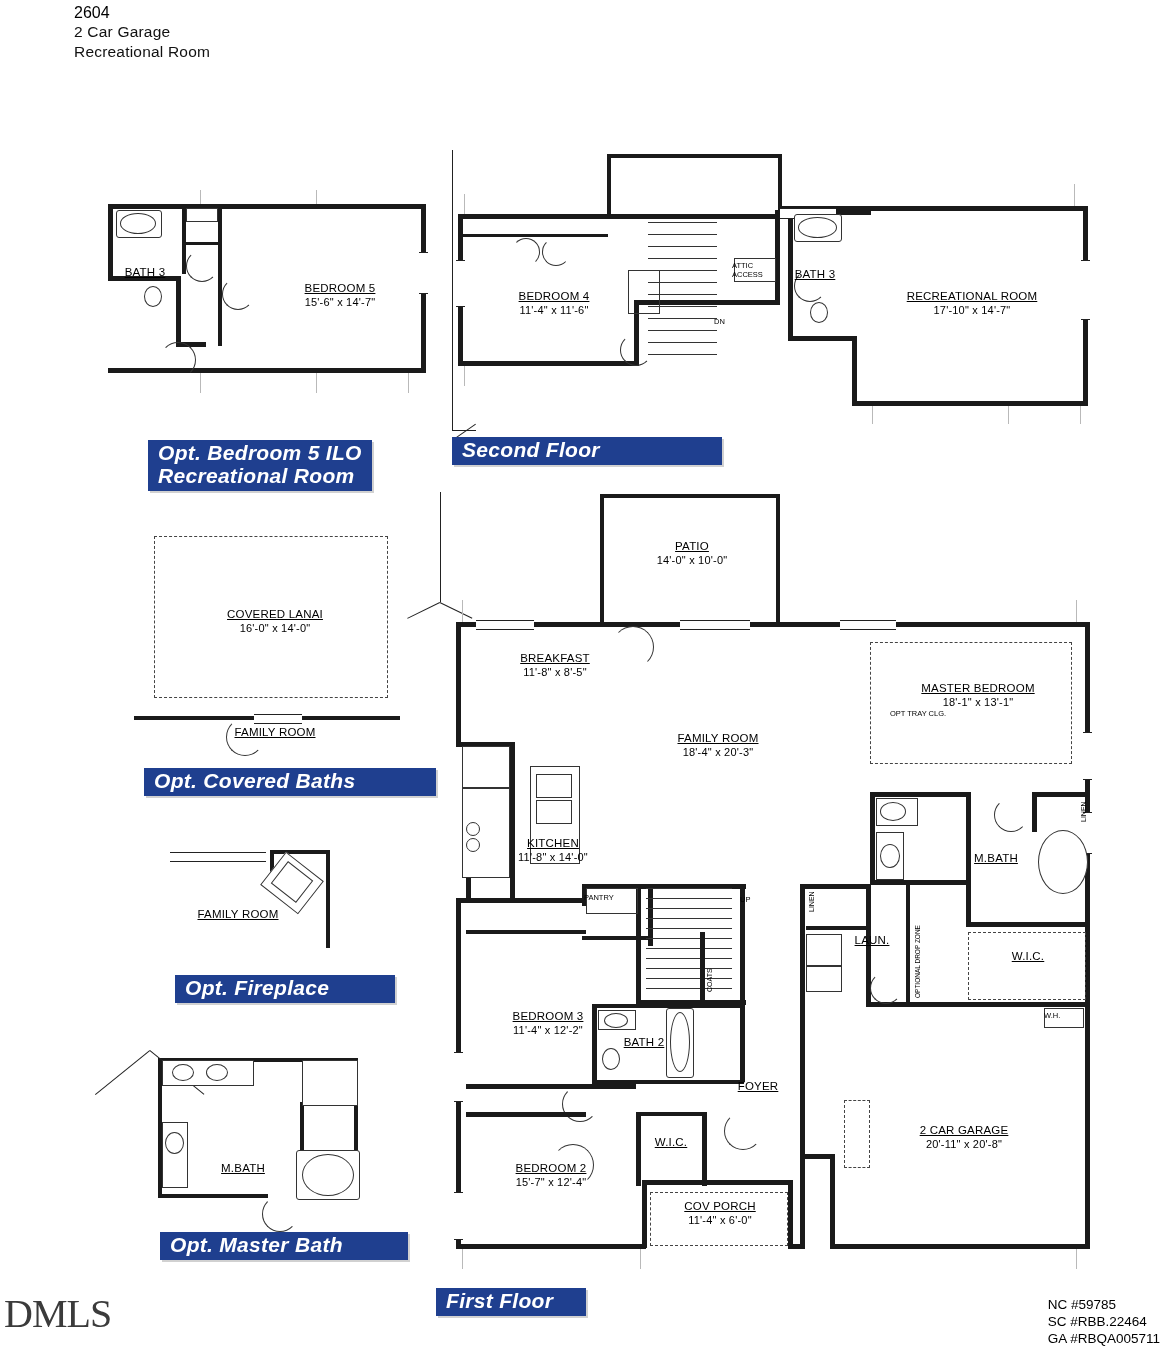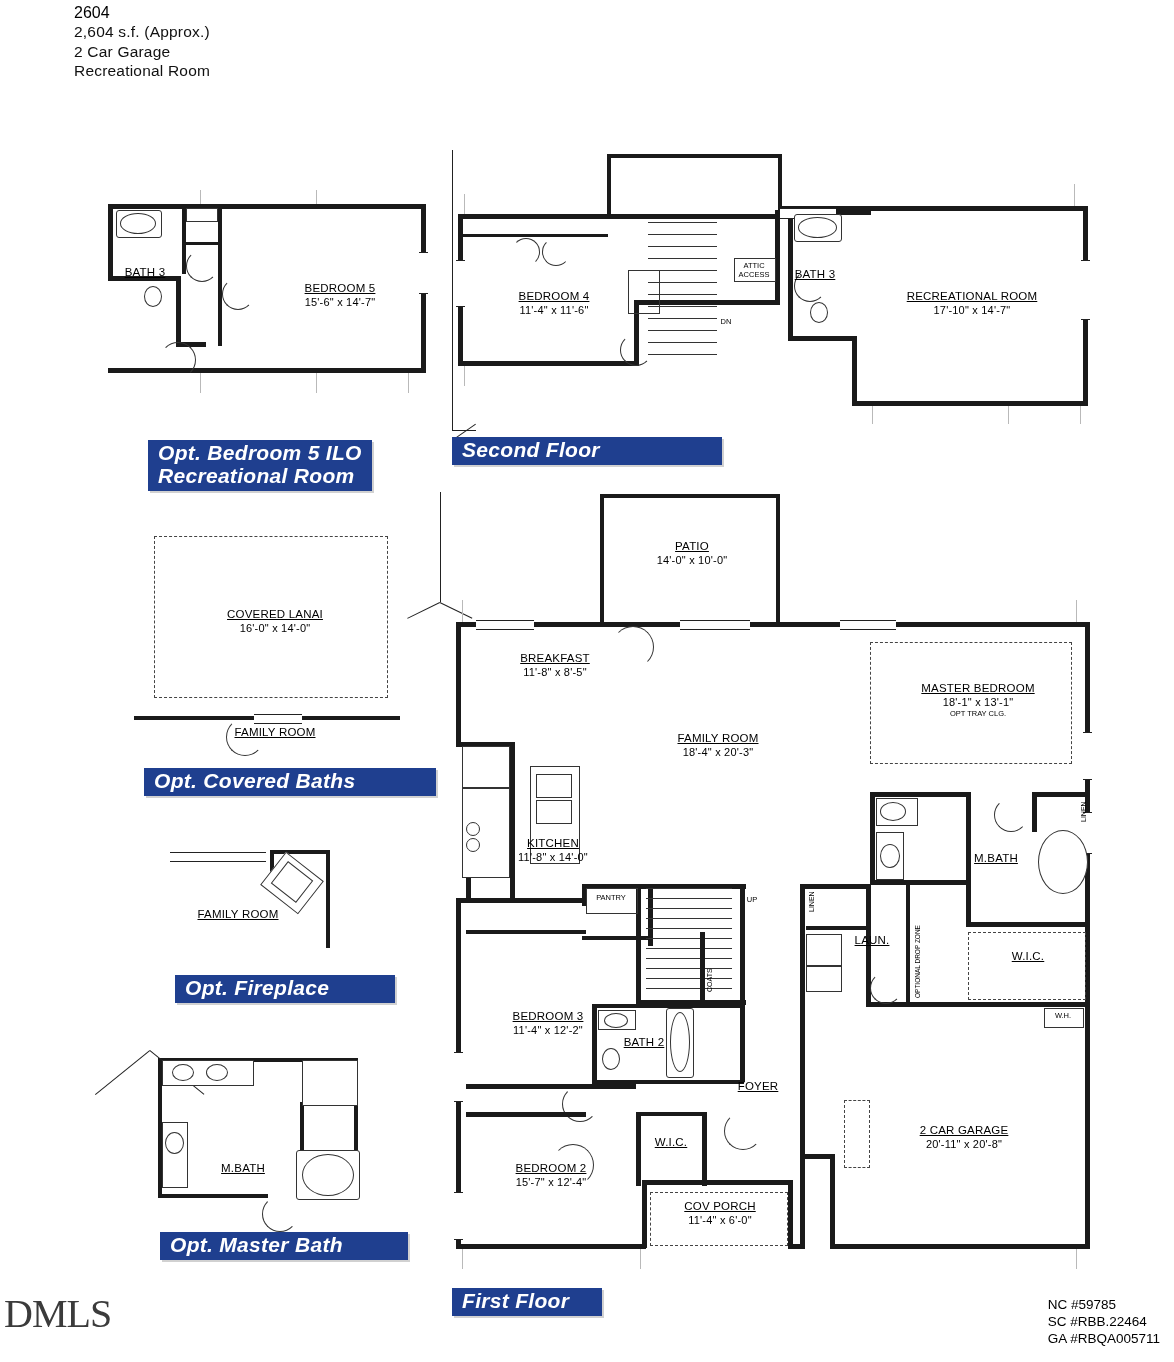--- a/index.html
+++ b/index.html
@@ -54,21 +54,20 @@
     color: #000;
     letter-spacing: 0.2px;
     white-space: nowrap;
   }
   .room-label .nm { display: block; text-decoration: underline; }
   .room-label .dim { display: block; font-size: 11px; }
   .tiny {
     position: absolute;
     font-size: 7.5px;
     line-height: 8.5px;
-    text-align: center;
     color: #000;
     white-space: nowrap;
   }
   .tiny-v {
     position: absolute;
     font-size: 7px;
     line-height: 8px;
     color: #000;
     white-space: nowrap;
     transform-origin: 0 0;
@@ -142,21 +141,20 @@
     font-size: 13.5px;
     line-height: 17px;
     color: #000;
   }
 </style>
 </head>
 <body>
 
 <div id="header" class="abs">
   <div>2604</div>
-  <div class="header-line">2,604 s.f. (Approx.)</div>
   <div class="header-line">2 Car Garage</div>
   <div class="header-line">Recreational Room</div>
 </div>
 
 <div class="abs" style="left:100px; top:190px; width:330px; height:215px;">
 
   <div class="wall" style="left:8px; top:14px; width:318px; height:5px;"></div>
   <div class="wall" style="left:8px; top:14px; width:5px; height:72px;"></div>
   <div class="wall" style="left:8px; top:86px; width:72px; height:5px;"></div>
   <div class="wall" style="left:76px; top:86px; width:5px; height:70px;"></div>
@@ -563,21 +561,21 @@
     <span class="dim">11'-8" x 14'-0"</span>
   </div>
 
   <div class="light-line" style="left:22px; top:108px; width:1px; height:22px;"></div>
   <div class="light-line" style="left:636px; top:108px; width:1px; height:22px;"></div>
   <div class="light-line" style="left:22px; top:757px; width:1px; height:20px;"></div>
   <div class="light-line" style="left:200px; top:757px; width:1px; height:20px;"></div>
   <div class="light-line" style="left:636px; top:757px; width:1px; height:20px;"></div>
 </div>
 
-<div class="abs" style="left:452px; top:1288px;border-radius:12px;">
+<div class="abs" style="left:436px; top:1288px;border-radius:12px;">
   <div class="banner" style="width:130px;">
     <span>First Floor</span>
   </div>
 </div>
 
 <div id="logo" class="abs">DMLS</div>
 <div id="license" class="abs">
   <div>NC #59785</div>
   <div>SC #RBB.22464</div>
   <div>GA #RBQA005711</div>

